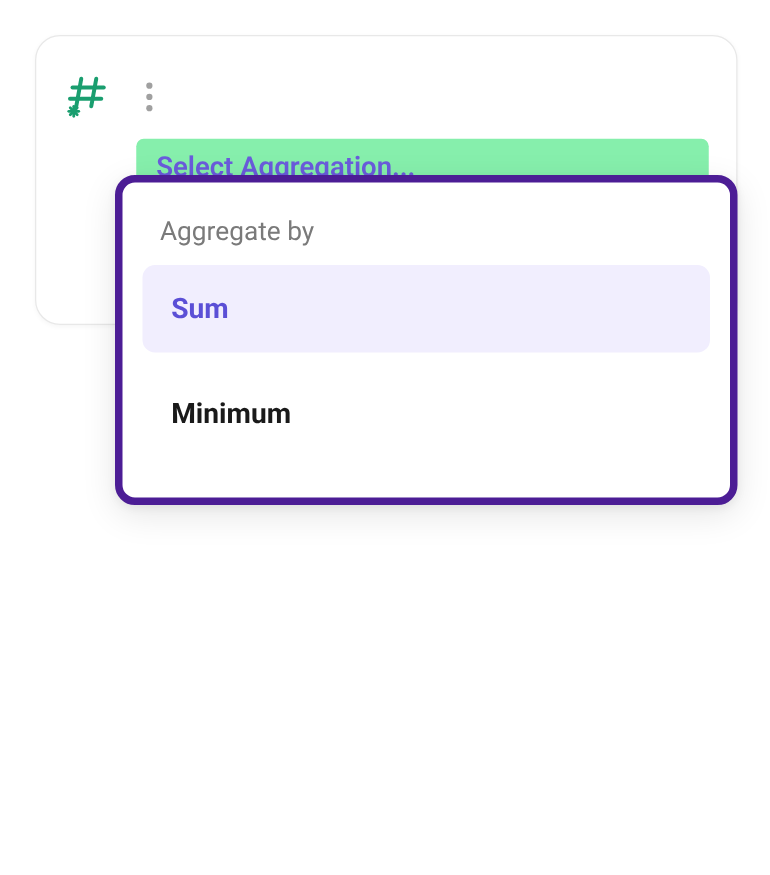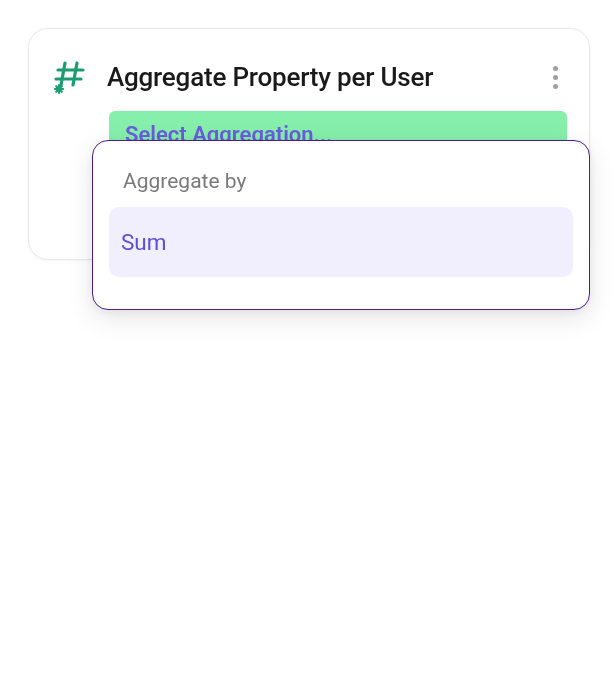--- a/index.html
+++ b/index.html
@@ -78,35 +78,35 @@
       font-weight: 600;
       color: #6a5cdc;
       cursor: pointer;
     }
     .dropdown {
       position: absolute;
       left: 92px;
       top: 140px;
       width: 498px;
       background: #ffffff;
-      border: 1px solid #4c1d95;
+      border: 6px solid #4c1d95;
       border-radius: 16px;
       box-shadow: 0 8px 28px rgba(0,0,0,0.10), 0 2px 8px rgba(0,0,0,0.06);
       padding: 28px 16px 18px 16px;
     }
     .dropdown-label {
       font-size: 21px;
       color: #7a7a7a;
       margin-left: 14px;
       margin-bottom: 14px;
     }
     .option {
-      padding: 22px 12px;
+      padding: 22px 23px;
       font-size: 22.5px;
-      font-weight: 400;
+      font-weight: 700;
       color: #1a1a1a;
       border-radius: 10px;
       cursor: pointer;
       margin-bottom: 14px;
     }
     .option.selected {
       background: #f1eefe;
       color: #5b4fd6;
     }
   </style>
@@ -122,26 +122,26 @@
         <line x1="5" y1="11" x2="30" y2="11"></line>
         <line x1="3" y1="20" x2="28" y2="20"></line>
         <g stroke-width="2.2">
           <line x1="6" y1="26" x2="6" y2="34"></line>
           <line x1="2" y1="30" x2="10" y2="30"></line>
           <line x1="3.2" y1="27.2" x2="8.8" y2="32.8"></line>
           <line x1="8.8" y1="27.2" x2="3.2" y2="32.8"></line>
         </g>
       </svg>
     </div>
-    <div class="card-title">Aggregate Property per User</div>
     <div class="kebab">
       <span></span>
         <span></span>
         <span></span>
     </div>
   </div>
   <div class="select-field">Select Aggregation...</div>
 </div>
 
 <div class="dropdown">
   <div class="dropdown-label">Aggregate by</div>
   <div class="option selected">Sum</div>
+  <div class="option">Minimum</div>
 </div>
 
 </body></html>

